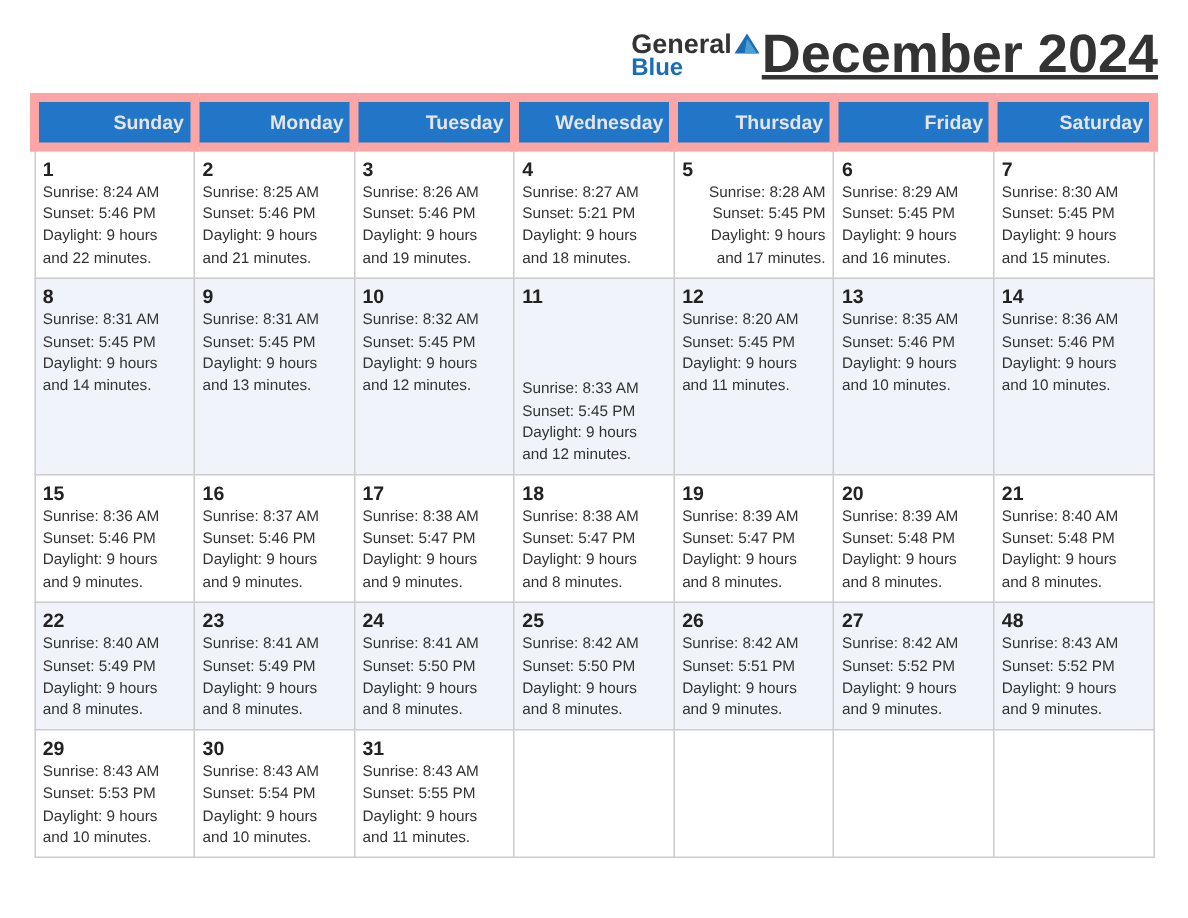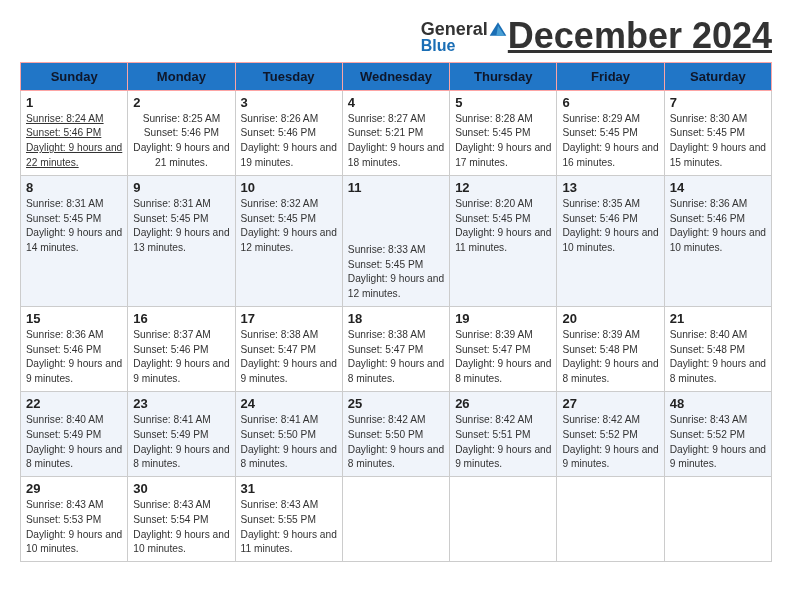--- a/index.html
+++ b/index.html
@@ -59,26 +59,26 @@
       color: #444;
       margin-top: 2px;
     }
     .calendar {
       width: 100%;
       border-collapse: collapse;
       margin-top: 4px;
     }
     .calendar th {
       background-color: #2176c7;
-      color: #0f172a;
+      color: #e5e5e5;
       font-size: 13px;
       font-weight: bold;
       padding: 6px 4px;
-      text-align: center;
-      border: 1px solid #fca5a5;
+      text-align: right;
+      border: 6px solid #fca5a5;
     }
     .calendar td {
       vertical-align: top;
       border: 1px solid #ccc;
       padding: 4px 5px;
       font-size: 10.5px;
       color: #333;
       width: 14.28%;
       background: #fff;
     }
@@ -132,45 +132,45 @@
         <th>Wednesday</th>
         <th>Thursday</th>
         <th>Friday</th>
         <th>Saturday</th>
       </tr>
   </thead>
   <tbody id="calendar-body">
   <tr>
         <td>
           <span class="day-num">1</span>
-          <div class="cell-text" style="white-space: pre-line; text-decoration: underline;">Sunrise: 8:24 AM
+          <div class="cell-text" style="white-space: pre-line;">Sunrise: 8:24 AM
 Sunset: 5:46 PM
 Daylight: 9 hours and 22 minutes.</div>
         </td>
         <td>
           <span class="day-num">2</span>
-          <div class="cell-text" style="white-space: pre-line; text-align: center;">Sunrise: 8:25 AM
+          <div class="cell-text" style="white-space: pre-line;">Sunrise: 8:25 AM
 Sunset: 5:46 PM
 Daylight: 9 hours and 21 minutes.</div>
         </td>
         <td>
           <span class="day-num">3</span>
           <div class="cell-text" style="white-space: pre-line;">Sunrise: 8:26 AM
 Sunset: 5:46 PM
 Daylight: 9 hours and 19 minutes.</div>
         </td>
         <td>
           <span class="day-num">4</span>
           <div class="cell-text" style="white-space: pre-line;">Sunrise: 8:27 AM
 Sunset: 5:21 PM
 Daylight: 9 hours and 18 minutes.</div>
         </td>
         <td>
           <span class="day-num">5</span>
-          <div class="cell-text" style="white-space: pre-line;">Sunrise: 8:28 AM
+          <div class="cell-text" style="white-space: pre-line; text-align: right;">Sunrise: 8:28 AM
 Sunset: 5:45 PM
 Daylight: 9 hours and 17 minutes.</div>
         </td>
         <td>
           <span class="day-num">6</span>
           <div class="cell-text" style="white-space: pre-line;">Sunrise: 8:29 AM
 Sunset: 5:45 PM
 Daylight: 9 hours and 16 minutes.</div>
         </td>
         <td>

